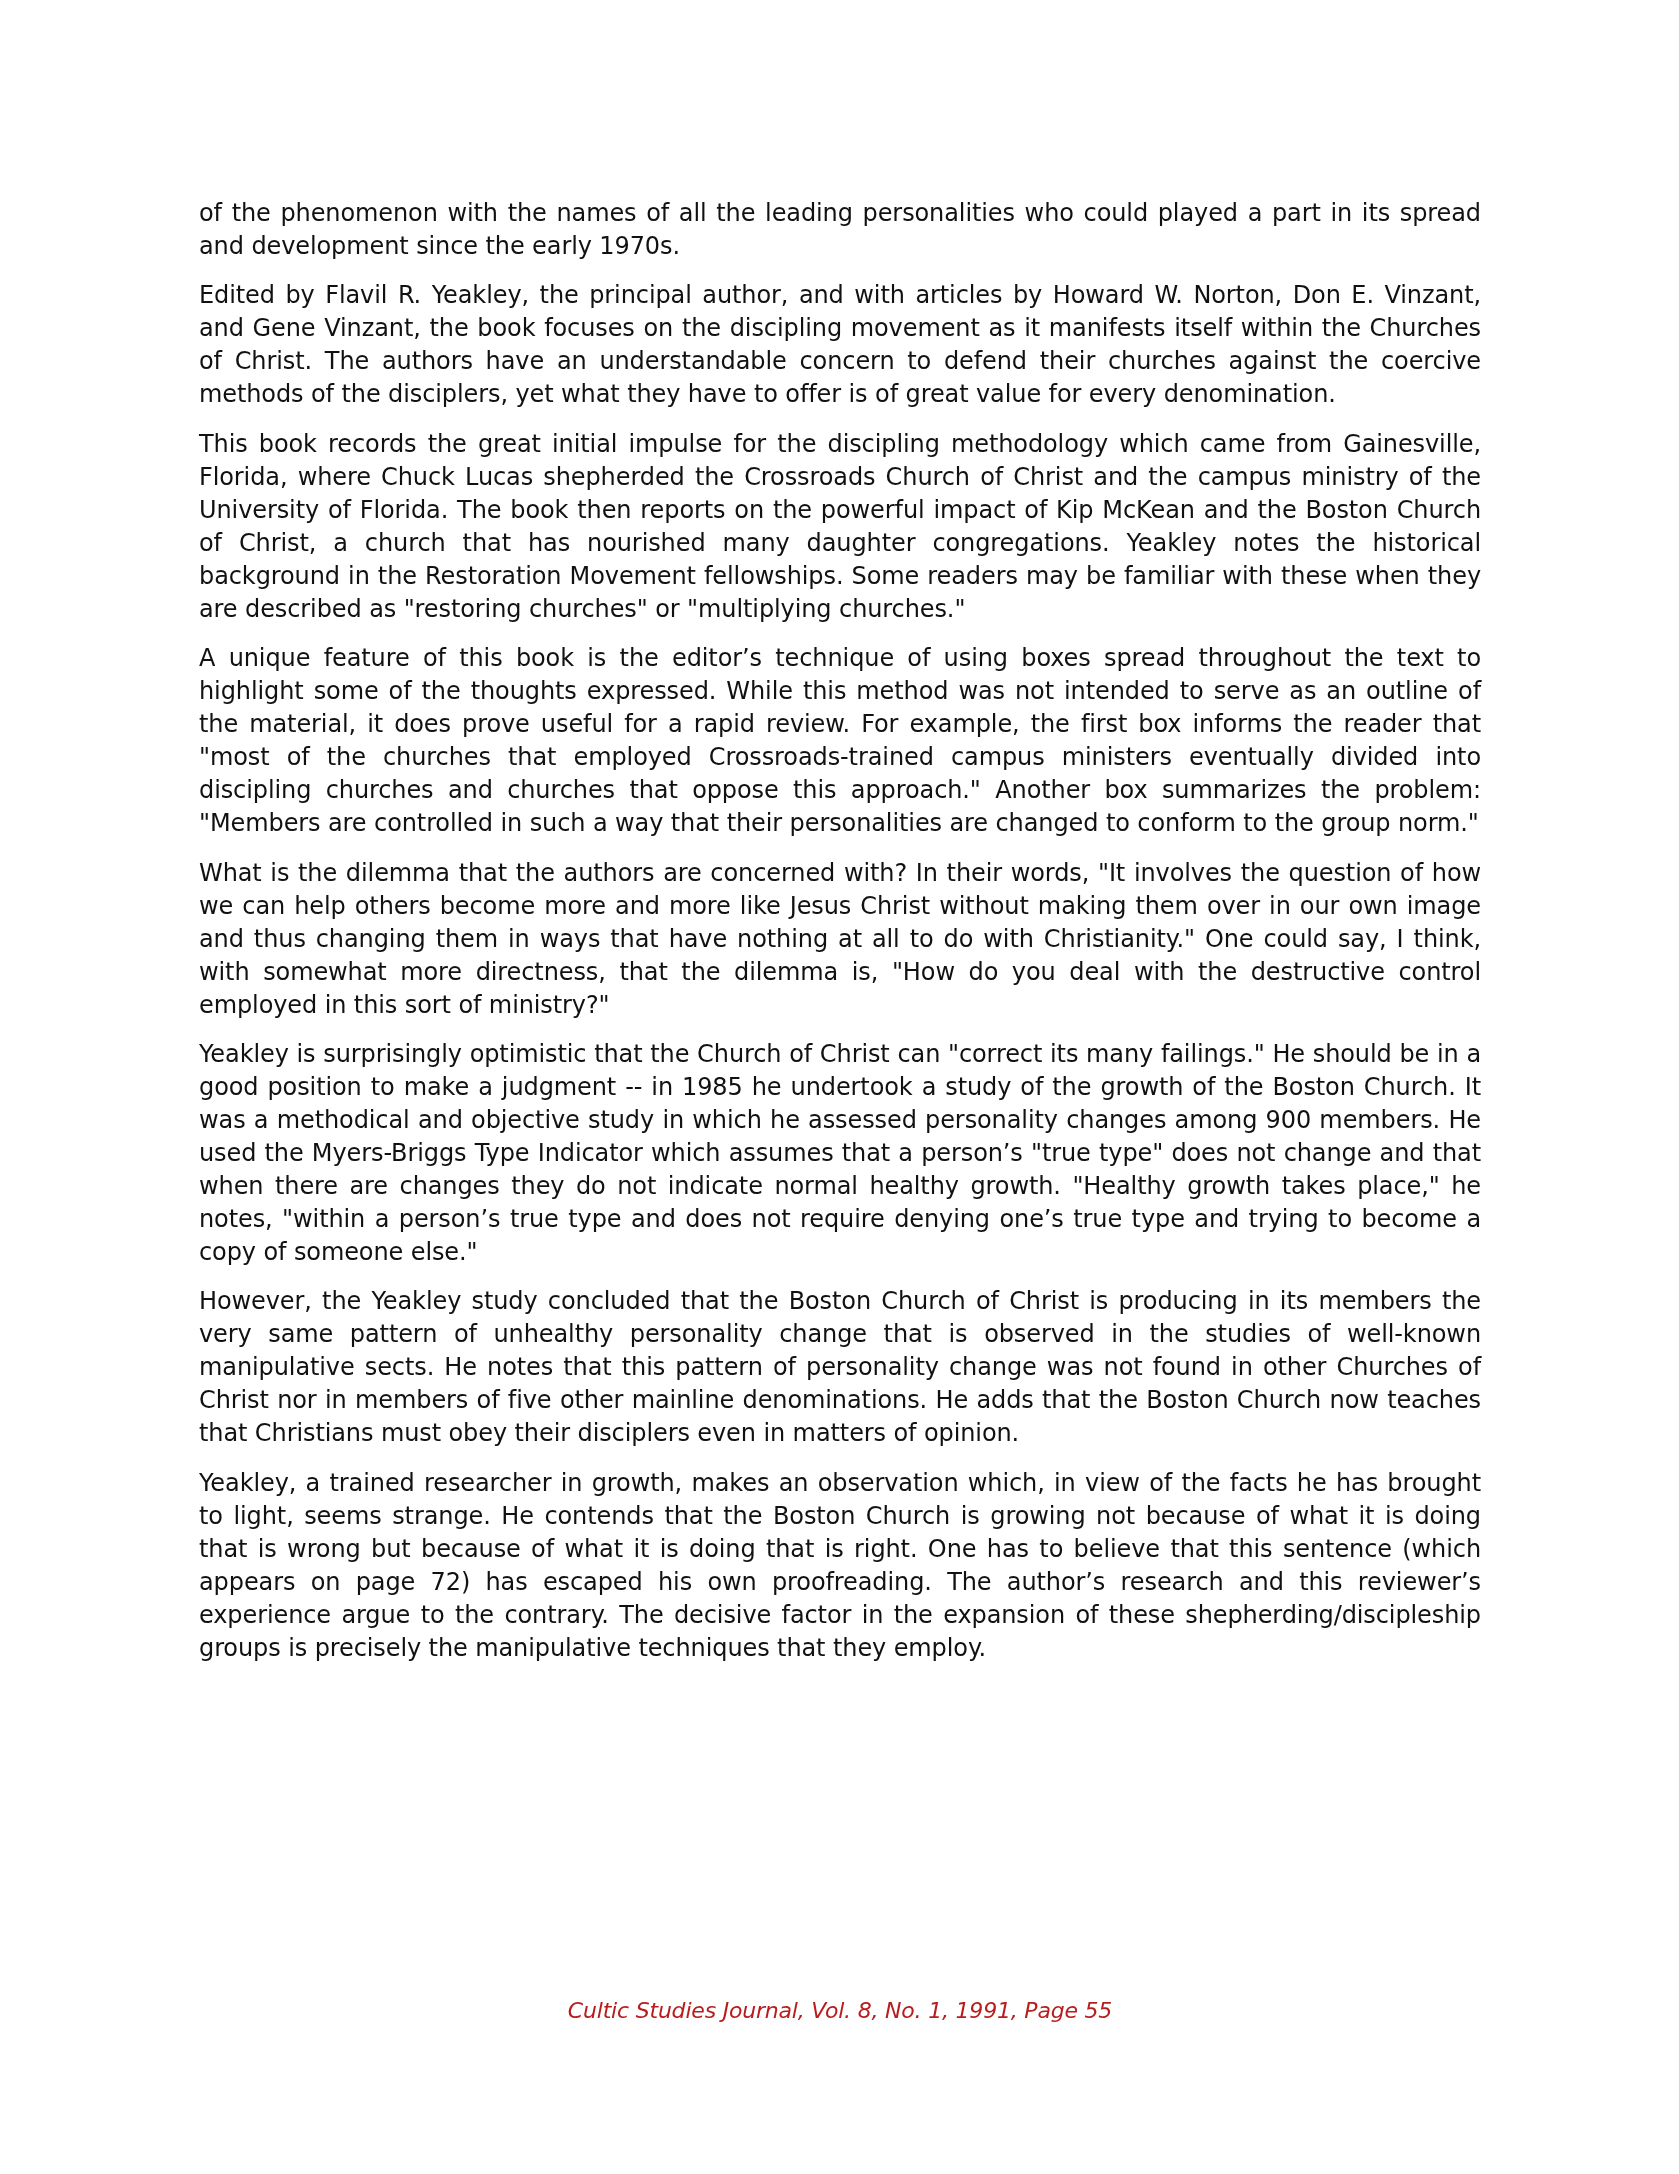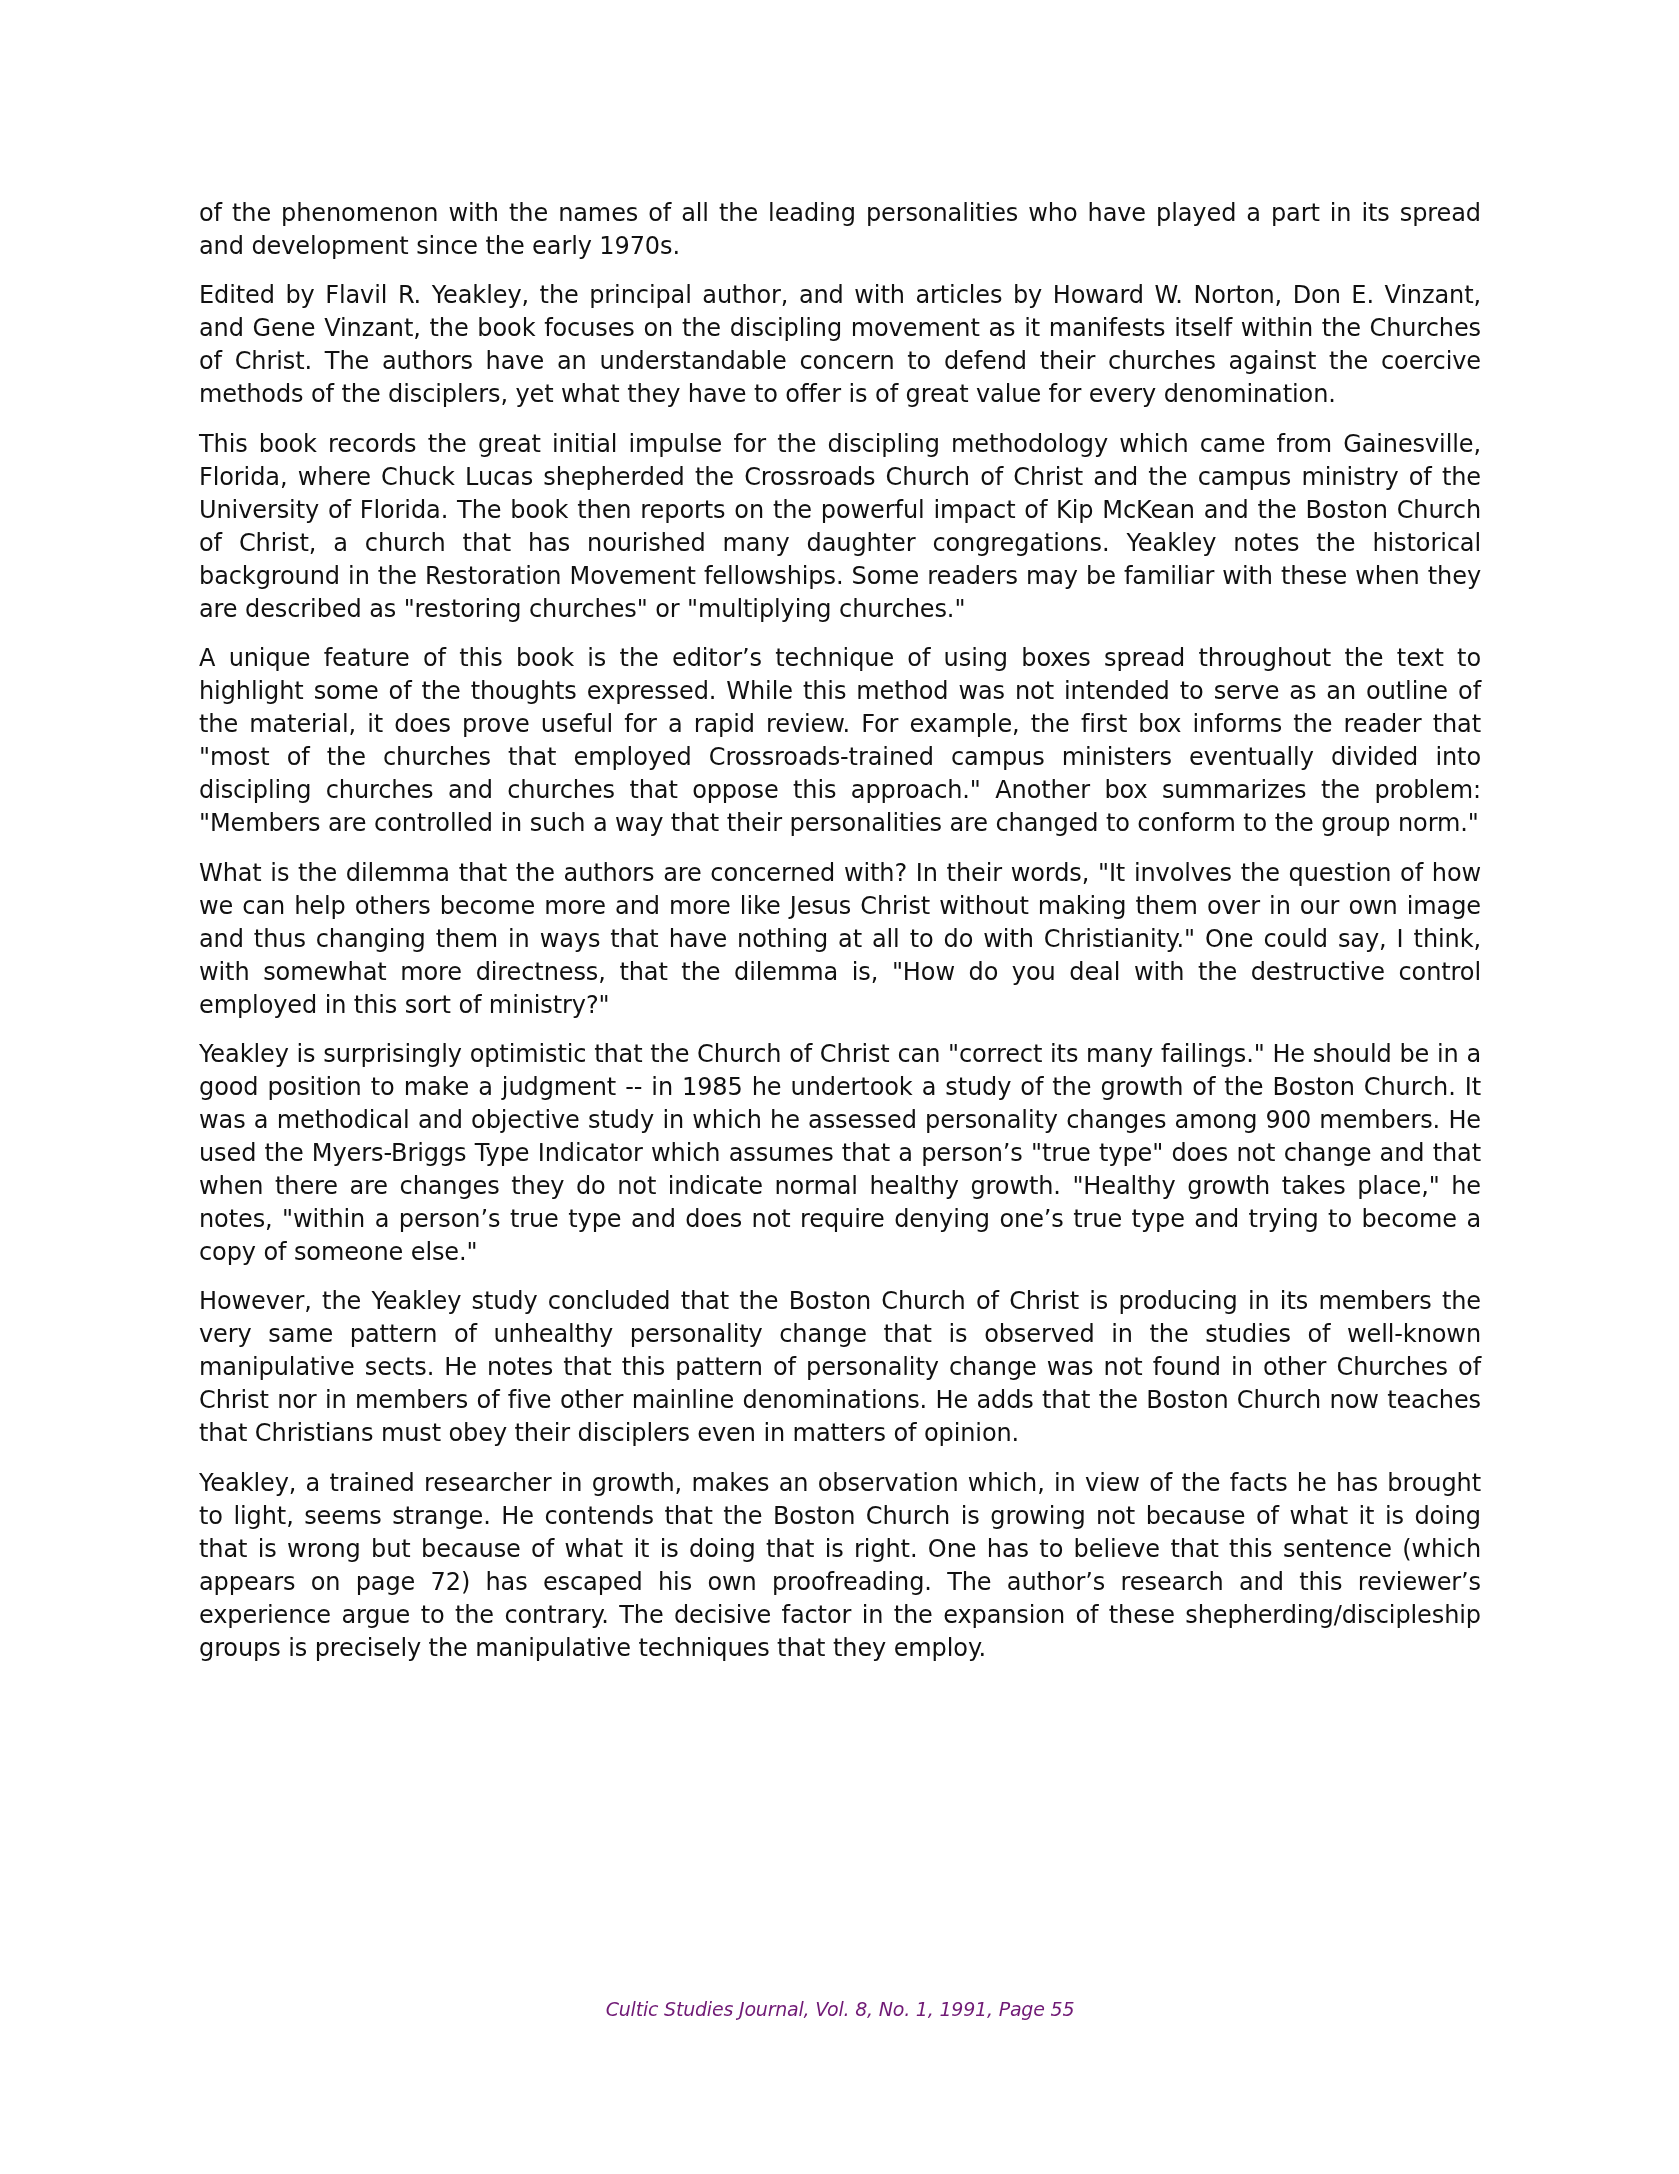--- a/index.html
+++ b/index.html
@@ -6,30 +6,30 @@
   body { width: 1680px; height: 2174px; position: relative; overflow: hidden; }
   .page { position: absolute; left: 0; top: 0; width: 1680px; height: 2174px; background: #ffffff; }
   .body-text {
     position: absolute; left: 199px; top: 197px; width: 1282px;
     font-family: "DejaVu Sans", sans-serif; font-size: 24px; line-height: 33px;
     color: #111111; letter-spacing: -0.1px;
   }
   .body-text p { margin: 0 0 16.4px 0; text-align: justify; }
   .footer {
     position: absolute; left: 0; width: 1680px; top: 1998px; text-align: center;
-    font-family: "DejaVu Sans", sans-serif; font-style: italic; font-size: 19px;
-    color: #701a75; letter-spacing: -0.2px;
+    font-family: "DejaVu Sans", sans-serif; font-style: italic; font-size: 22px;
+    color: #b91c1c; letter-spacing: -0.2px;
   }
 </style>
 </head>
 <body>
 
 <div class="page">
   <div class="body-text">
-    <p>of the phenomenon with the names of all the leading personalities who have played a part in its spread and development since the early 1970s.</p>
+    <p>of the phenomenon with the names of all the leading personalities who could played a part in its spread and development since the early 1970s.</p>
     <p>Edited by Flavil R. Yeakley, the principal author, and with articles by Howard W. Norton, Don E. Vinzant, and Gene Vinzant, the book focuses on the discipling movement as it manifests itself within the Churches of Christ. The authors have an understandable concern to defend their churches against the coercive methods of the disciplers, yet what they have to offer is of great value for every denomination.</p>
     <p>This book records the great initial impulse for the discipling methodology which came from Gainesville, Florida, where Chuck Lucas shepherded the Crossroads Church of Christ and the campus ministry of the University of Florida. The book then reports on the powerful impact of Kip McKean and the Boston Church of Christ, a church that has nourished many daughter congregations. Yeakley notes the historical background in the Restoration Movement fellowships. Some readers may be familiar with these when they are described as "restoring churches" or "multiplying churches."</p>
     <p>A unique feature of this book is the editor’s technique of using boxes spread throughout the text to highlight some of the thoughts expressed. While this method was not intended to serve as an outline of the material, it does prove useful for a rapid review. For example, the first box informs the reader that "most of the churches that employed Crossroads-trained campus ministers eventually divided into discipling churches and churches that oppose this approach." Another box summarizes the problem: "Members are controlled in such a way that their personalities are changed to conform to the group norm."</p>
     <p>What is the dilemma that the authors are concerned with?  In their words, "It involves the question of how we can help others become more and more like Jesus Christ without making them over in our own image and thus changing them in ways that have nothing at all to do with Christianity." One could say, I think, with somewhat more directness, that the dilemma is, "How do you deal with the destructive control employed in this sort of ministry?"</p>
     <p>Yeakley is surprisingly optimistic that the Church of Christ can "correct its many failings." He should be in a good position to make a judgment -- in 1985 he undertook a study of the growth of the Boston Church. It was a methodical and objective study in which he assessed personality changes among 900 members. He used the Myers-Briggs Type Indicator which assumes that a person’s "true type" does not change and that when there are changes they do not indicate normal healthy growth. "Healthy growth takes place," he notes, "within a person’s true type and does not require denying one’s true type and trying to become a copy of someone else."</p>
     <p>However, the Yeakley study concluded that the Boston Church of Christ is producing in its members the very same pattern of unhealthy personality change that is observed in the studies of well-known manipulative sects. He notes that this pattern of personality change was not found in other Churches of Christ nor in members of five other mainline denominations. He adds that the Boston Church now teaches that Christians must obey their disciplers even in matters of opinion.</p>
     <p>Yeakley, a trained researcher in growth, makes an observation which, in view of the facts he has brought to light, seems strange. He contends that the Boston Church is growing not because of what it is doing that is wrong but because of what it is doing that is right.  One has to believe that this sentence (which appears on page 72) has escaped his own proofreading. The author’s research and this reviewer’s experience argue to the contrary. The decisive factor in the expansion of these shepherding/discipleship groups is precisely the manipulative techniques that they employ.</p>
   </div>
   <div class="footer">Cultic Studies Journal, Vol. 8, No. 1, 1991, Page 55</div>
 </div>

